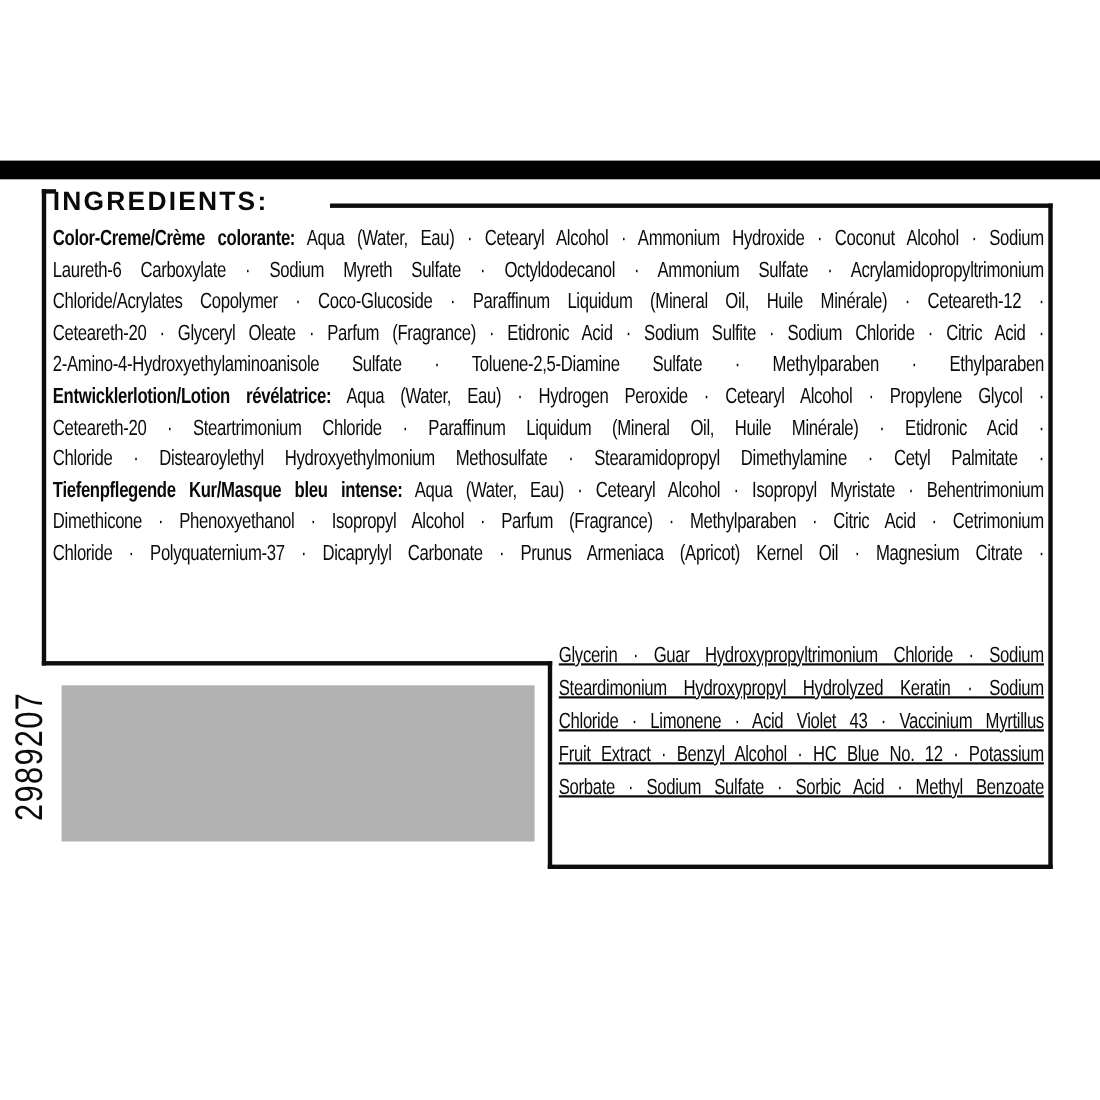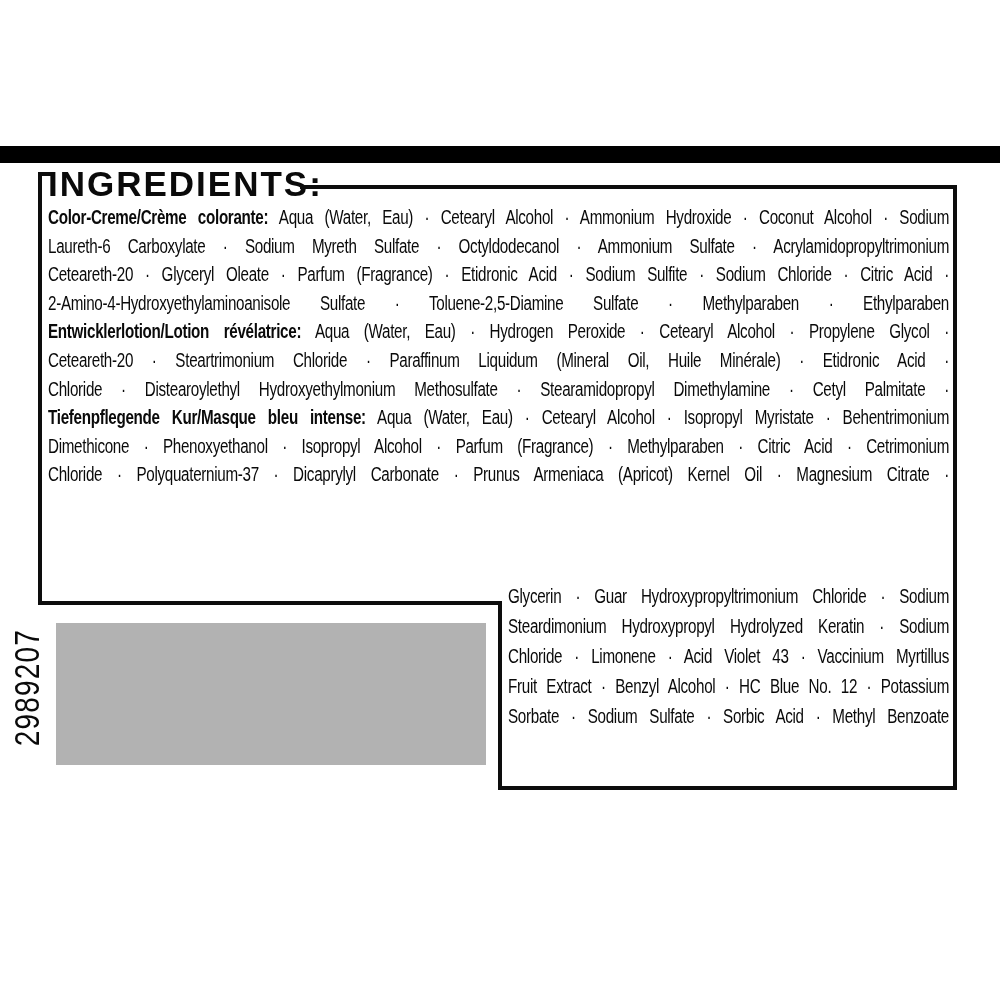--- a/index.html
+++ b/index.html
@@ -3,34 +3,34 @@
 <meta charset="utf-8">
 <style>
   html,body{margin:0;padding:0;background:#ffffff;}
   .canvas{
     position:relative;width:1000px;height:1000px;background:#fff;overflow:hidden;
     font-family:"Liberation Sans","DejaVu Sans",sans-serif;color:#0a0a0a;
   }
   .topbar{position:absolute;left:0;top:146px;width:1000px;height:17px;background:var(--bar,#000);}
   .title{
     position:absolute;left:48px;top:168px;margin:0;
-    font-size:35px;font-weight:bold;letter-spacing:2px;line-height:32px;color:#0a0a0a;
+    font-size:24px;font-weight:bold;letter-spacing:2px;line-height:32px;color:#0a0a0a;
   }
   .bline{position:absolute;background:var(--border,#0d0d0d);}
   .b-left{left:38px;top:172px;width:4px;height:433px;}
   .b-tick{left:38px;top:172px;width:13px;height:4px;}
   .b-top{left:300px;top:185px;width:657px;height:4px;}
   .b-right{left:953px;top:185px;width:4px;height:605px;}
   .b-widebottom{left:38px;top:601px;width:464px;height:4px;}
   .b-step{left:498px;top:601px;width:4px;height:189px;}
   .b-narrowbottom{left:498px;top:786px;width:459px;height:4px;}
   .widecol{position:absolute;left:48px;top:203px;width:901px;}
   .narrowcol{position:absolute;left:508px;top:581px;width:441px;}
   .line{height:28.6px;line-height:28.6px;overflow:visible;}
-  .narrowcol .line{height:30px;line-height:30px;}
+  .narrowcol .line{height:30px;line-height:30px;text-decoration:underline;}
   .line-inner{
     display:block;width:131.58%;
     transform:scaleX(0.76);transform-origin:0 50%;
     text-align:justify;text-align-last:justify;
     font-size:20px;letter-spacing:-0.4px;white-space:normal;
   }
   .line-inner b{font-weight:bold;}
   .barcode{position:absolute;left:56px;top:623px;width:430px;height:142px;background:var(--placeholder,#b2b2b2);}
   .batch{
     position:absolute;left:-43px;top:671px;width:140px;height:34px;
@@ -58,20 +58,23 @@
   <div class="bline b-widebottom"></div>
   <div class="bline b-step"></div>
   <div class="bline b-narrowbottom"></div>
 
   <div class="widecol" id="wideCol">
       <div class="line">
         <span class="line-inner"><b>Color-Creme/Crème colorante:</b><span> Aqua (Water, Eau) · Cetearyl Alcohol · Ammonium Hydroxide · Coconut Alcohol · Sodium</span></span>
       </div>
       <div class="line">
         <span class="line-inner"><b></b><span>Laureth-6 Carboxylate · Sodium Myreth Sulfate · Octyldodecanol · Ammonium Sulfate · Acrylamidopropyltrimonium</span></span>
+      </div>
+      <div class="line">
+        <span class="line-inner"><b></b><span>Chloride/Acrylates Copolymer · Coco-Glucoside · Paraffinum Liquidum (Mineral Oil, Huile Minérale) · Ceteareth-12 ·</span></span>
       </div>
       <div class="line">
         <span class="line-inner"><b></b><span>Ceteareth-20 · Glyceryl Oleate · Parfum (Fragrance) · Etidronic Acid · Sodium Sulfite · Sodium Chloride · Citric Acid ·</span></span>
       </div>
       <div class="line">
         <span class="line-inner"><b></b><span>2-Amino-4-Hydroxyethylaminoanisole Sulfate · Toluene-2,5-Diamine Sulfate · Methylparaben · Ethylparaben</span></span>
       </div>
       <div class="line">
         <span class="line-inner"><b>Entwicklerlotion/Lotion révélatrice:</b><span> Aqua (Water, Eau) · Hydrogen Peroxide · Cetearyl Alcohol · Propylene Glycol ·</span></span>
       </div>

